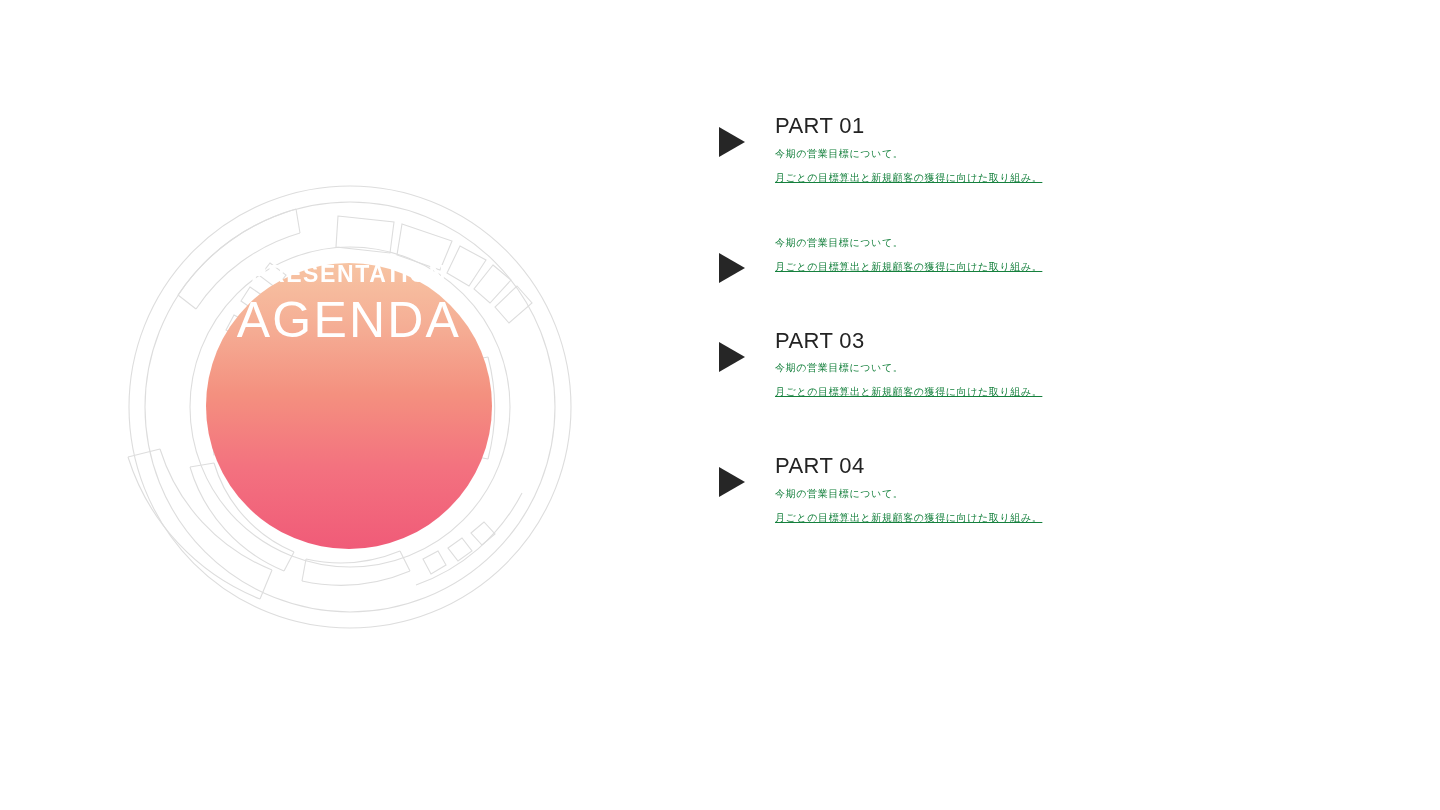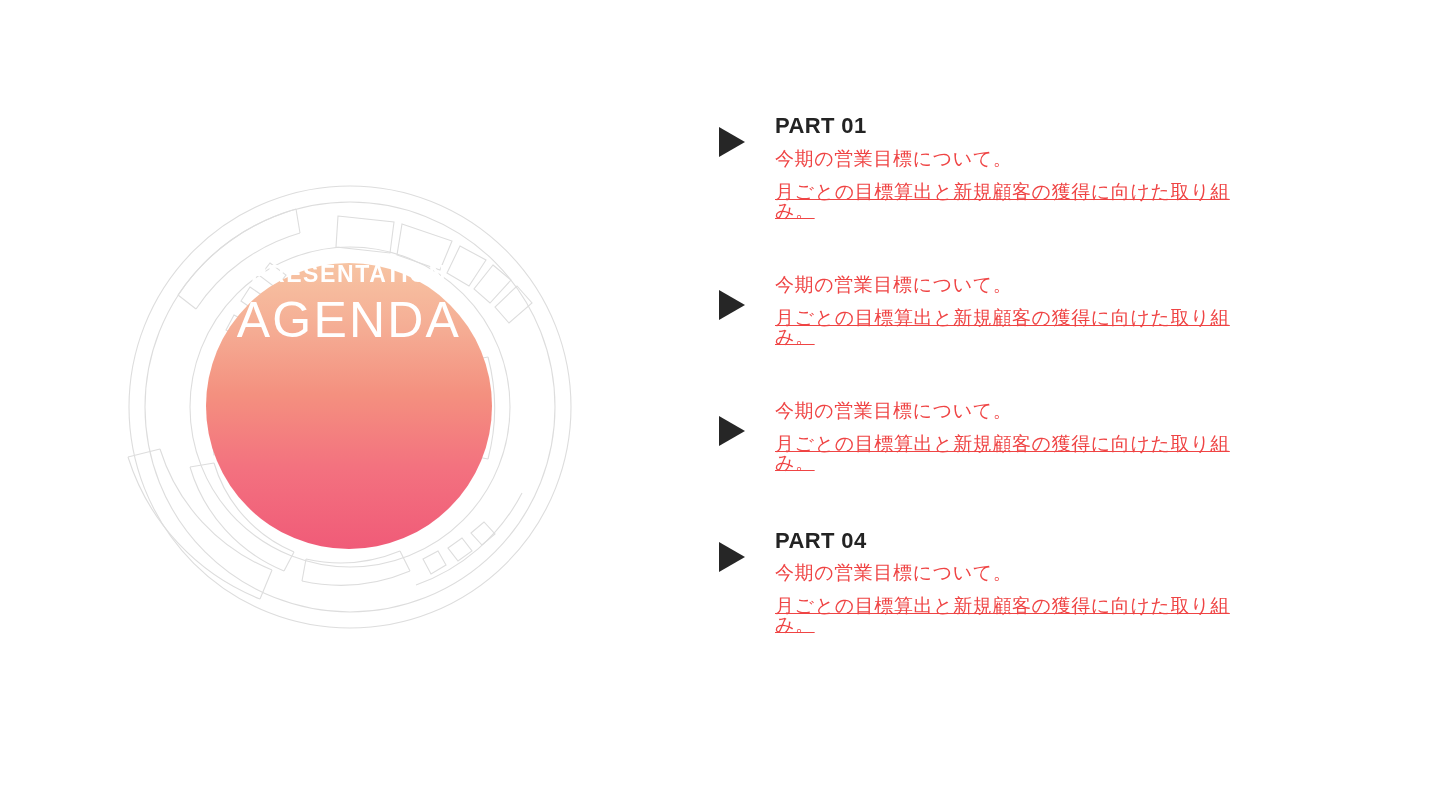--- a/index.html
+++ b/index.html
@@ -82,29 +82,29 @@
     left: 1px;
     top: 15px;
     width: 0;
     height: 0;
     border-top: 15px solid transparent;
     border-bottom: 15px solid transparent;
     border-left: 26px solid #262626;
   }
   .item-title {
     font-size: 22px;
-    font-weight: bold;
+    font-weight: normal;
     color: #232323;
     letter-spacing: 0.4px;
     line-height: 1.25;
     margin: 0 0 9px 0;
   }
   .item-line {
-    font-size: 19px;
-    color: #ef4444;
+    font-size: 10px;
+    color: #15803d;
     letter-spacing: 0.6px;
     line-height: 1;
     margin: 0 0 14px 0;
   }
   .item-line:last-child { margin-bottom: 0; text-decoration: underline; }
 </style>
 </head>
 <body>
 
 <div class="slide">
@@ -188,20 +188,21 @@
     </div>
 
     <div class="agenda-item">
       <span class="marker"></span>
       <p class="item-line">今期の営業目標について。</p>
       <p class="item-line">月ごとの目標算出と新規顧客の獲得に向けた取り組み。</p>
     </div>
 
     <div class="agenda-item">
       <span class="marker"></span>
+      <h2 class="item-title">PART 03</h2>
       <p class="item-line">今期の営業目標について。</p>
       <p class="item-line">月ごとの目標算出と新規顧客の獲得に向けた取り組み。</p>
     </div>
 
     <div class="agenda-item">
       <span class="marker"></span>
       <h2 class="item-title">PART 04</h2>
       <p class="item-line">今期の営業目標について。</p>
       <p class="item-line">月ごとの目標算出と新規顧客の獲得に向けた取り組み。</p>
     </div>

